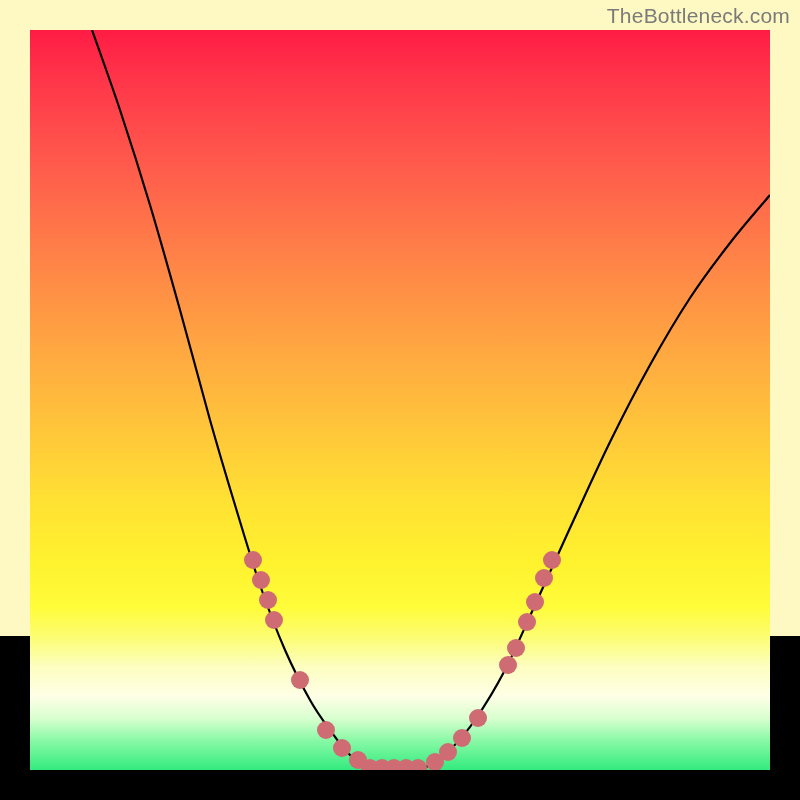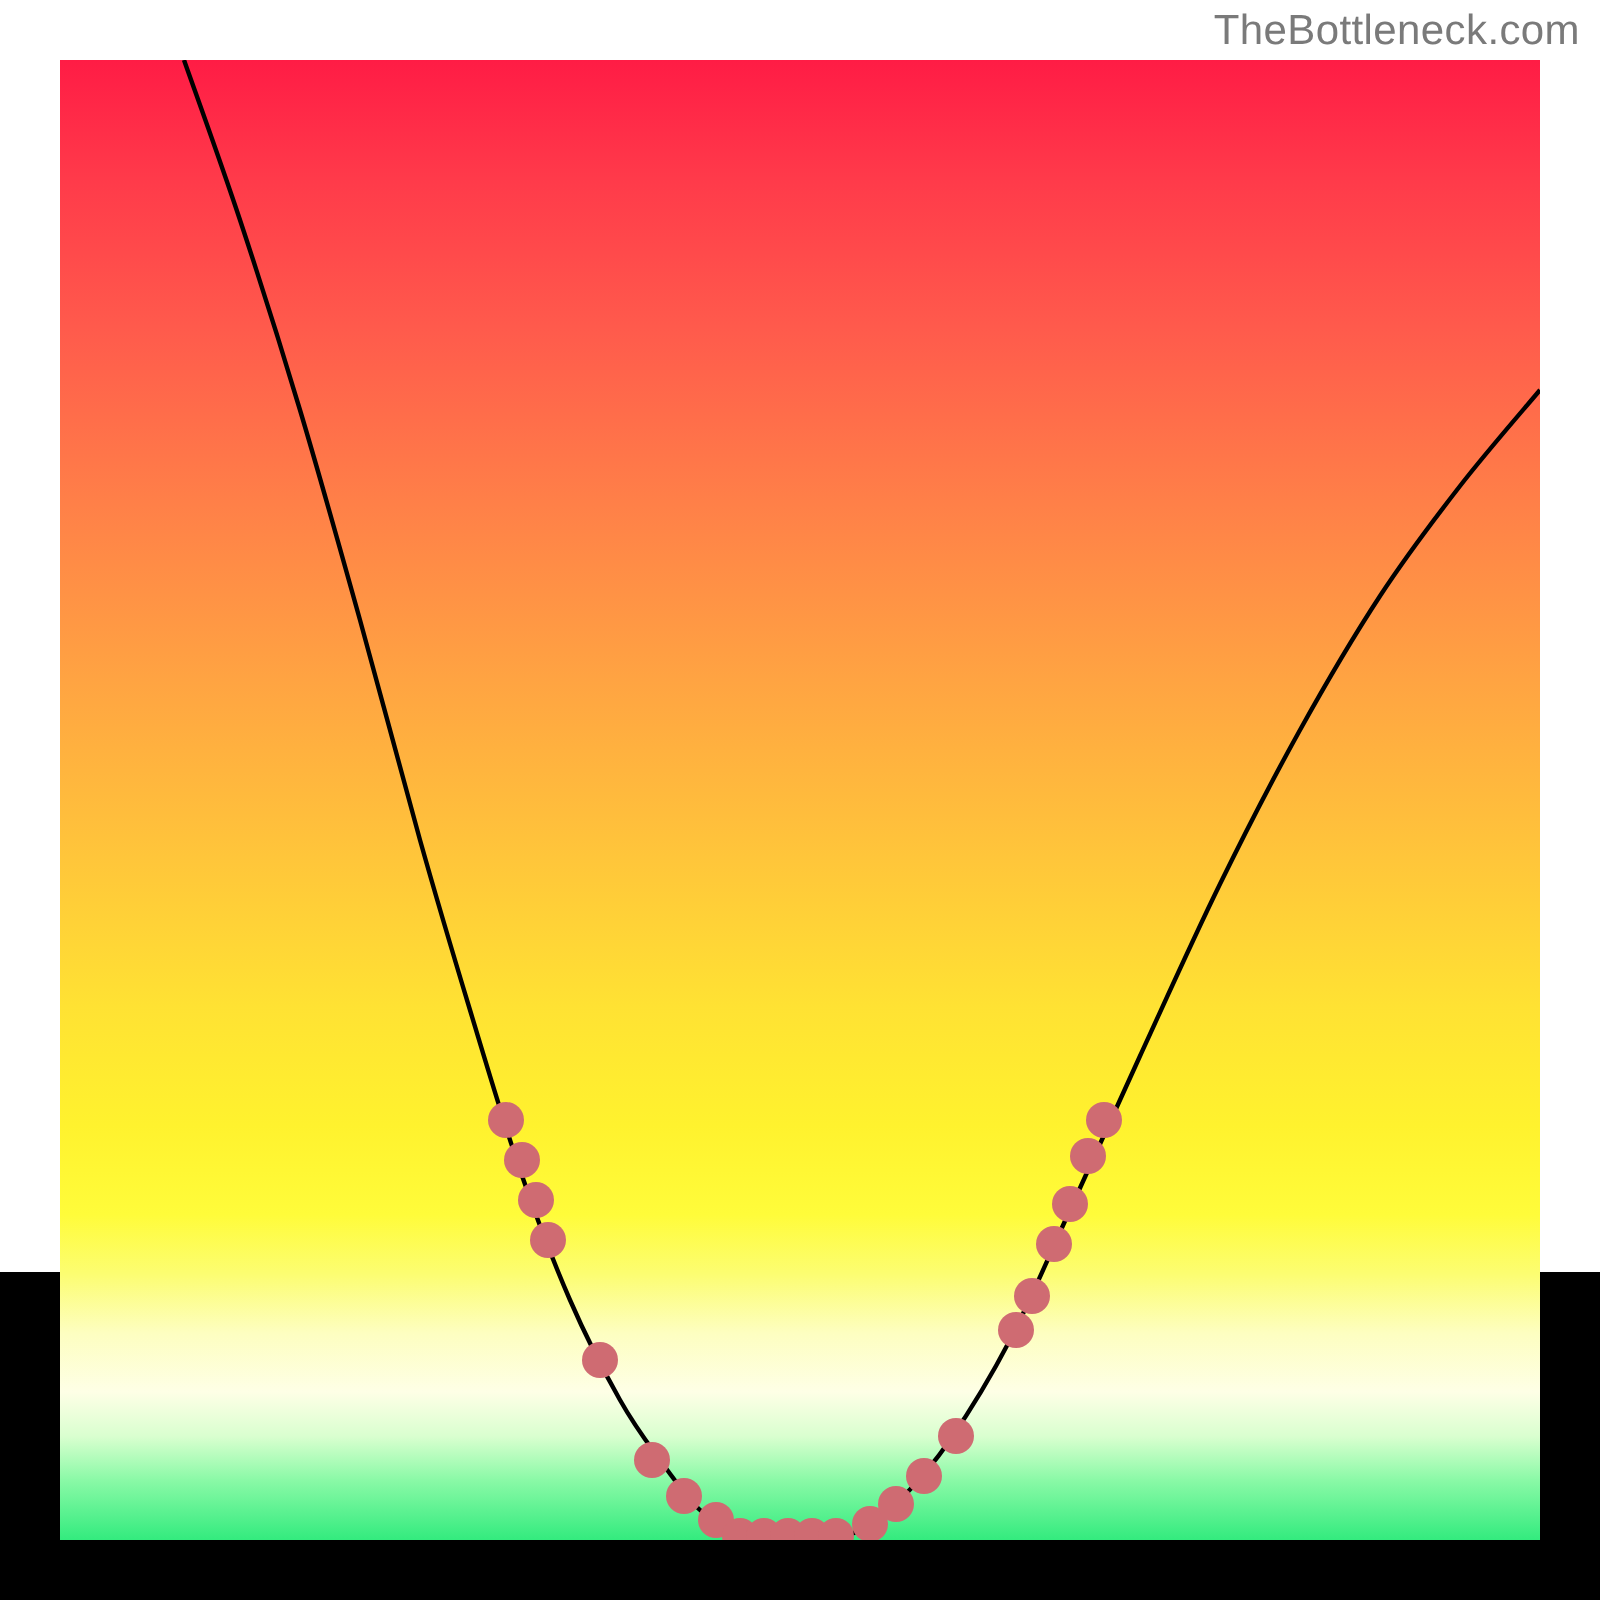--- a/index.html
+++ b/index.html
@@ -10,21 +10,21 @@
     background: #000;
     font-family: Arial, Helvetica, sans-serif;
     overflow: hidden;
   }
   .frame {
     position: absolute;
     left: 0;
     top: 0;
     width: 800px;
     height: 636px;
-    background: #ffffff;
+    background: #fef9c3;
   }
   .plot {
     position: absolute;
     left: 30px;
     top: 30px;
     width: 740px;
     height: 740px;
     background: linear-gradient(to bottom,
       #ff1c45 0%,
       #ff3a4a 8%,

